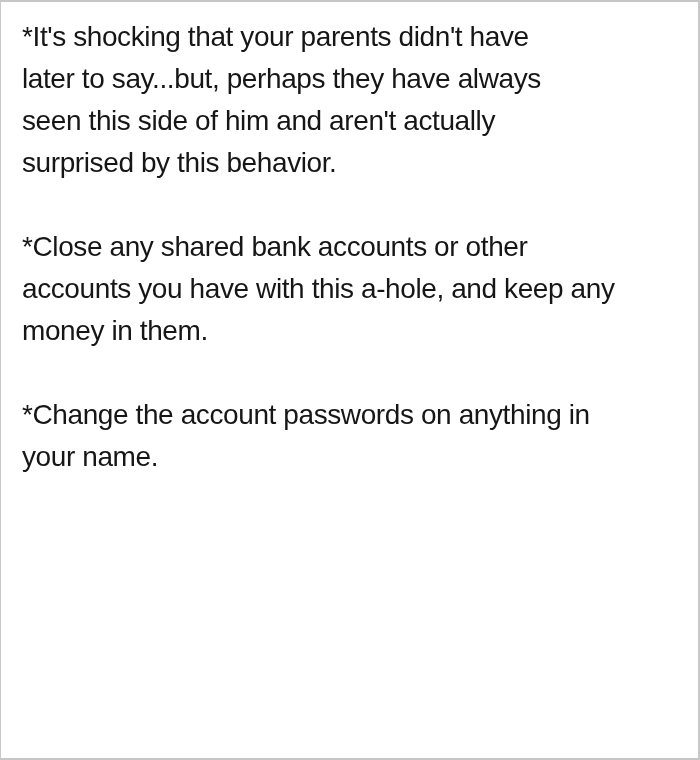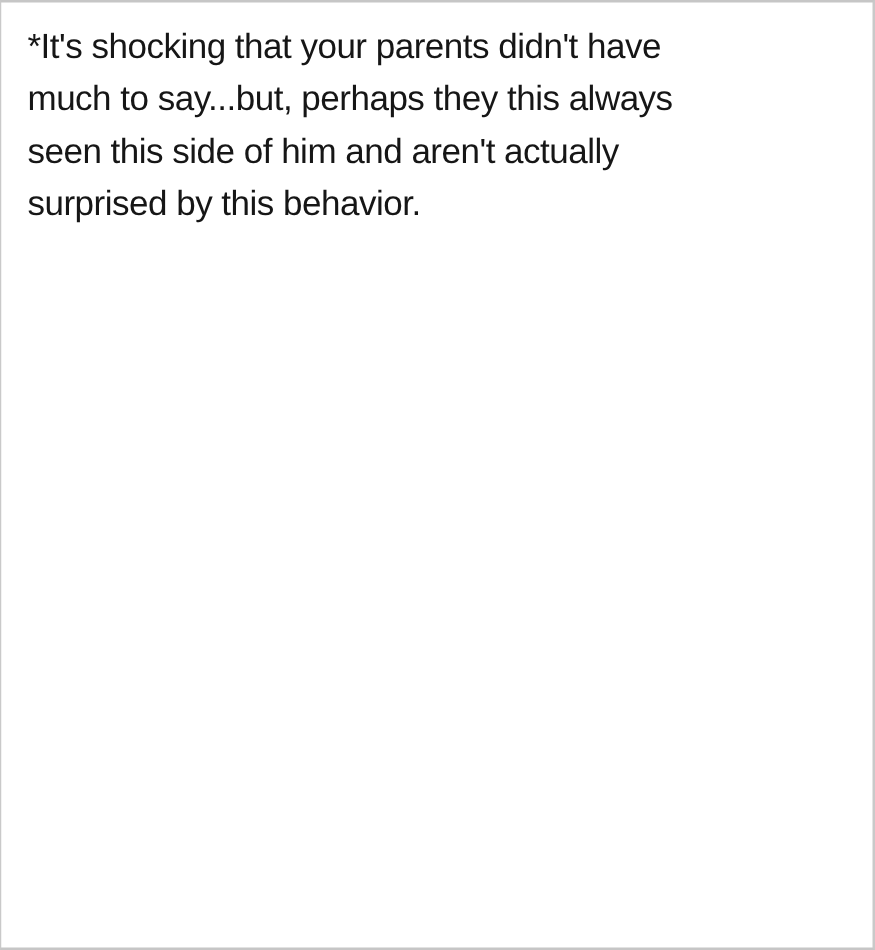--- a/index.html
+++ b/index.html
@@ -31,17 +31,22 @@
   .comment-text p + p {
     margin-top: 42px; 
   }
 </style>
 </head>
 <body>
 
 <div class="comment-card">
   <div class="comment-text">
     <p>*It's shocking that your parents didn't have
-much to say...but, perhaps they this always
+later to say...but, perhaps they have always
 seen this side of him and aren't actually
 surprised by this behavior.</p>
+    <p>*Close any shared bank accounts or other
+accounts you have with this a-hole, and keep any
+money in them.</p>
+    <p>*Change the account passwords on anything in
+your name.</p>
   </div>
 </div>
 
 </body></html>

